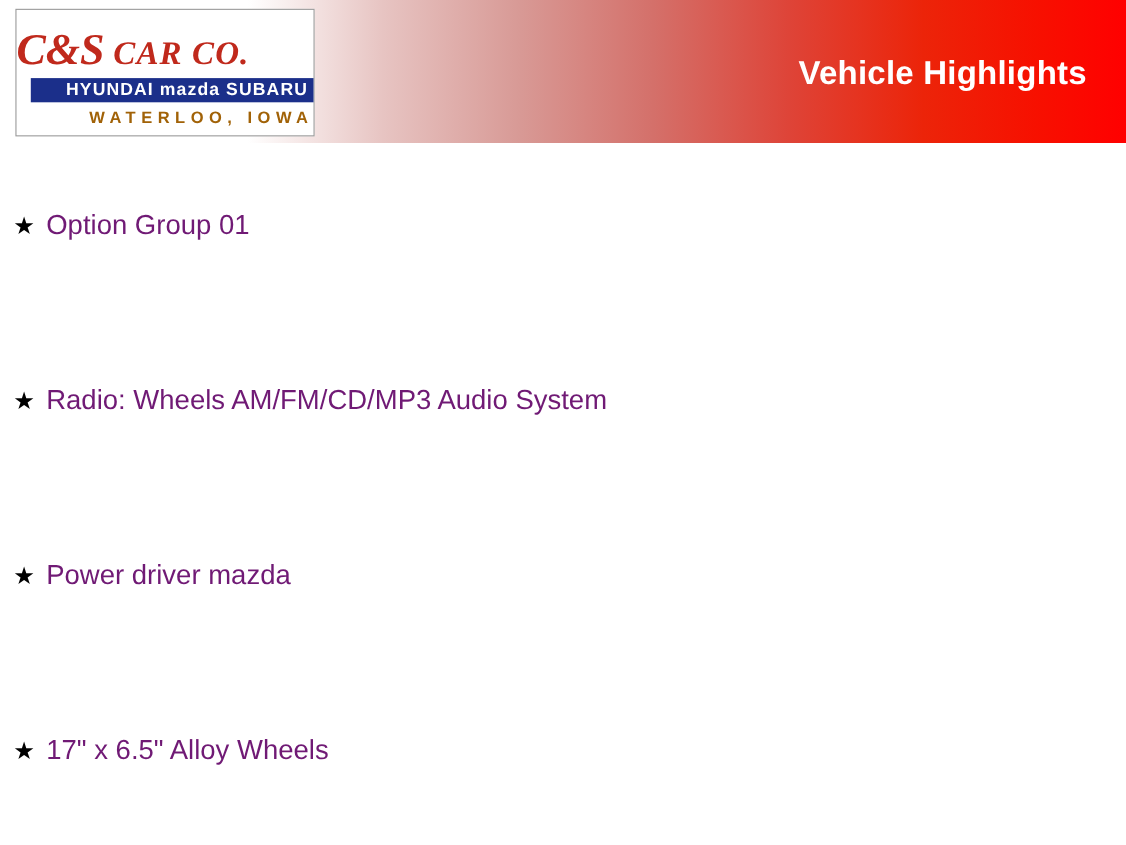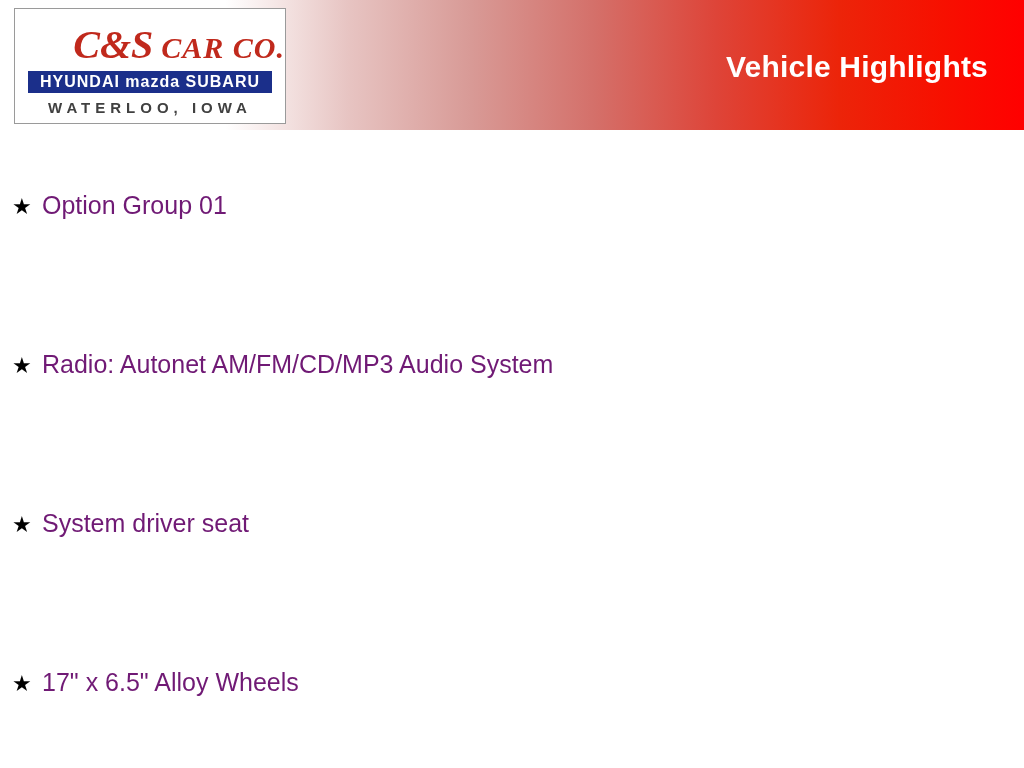--- a/index.html
+++ b/index.html
@@ -49,21 +49,21 @@
     background: #ffffff;
     border: 1px solid #9a9a9a;
     box-sizing: border-box;
     overflow: hidden;
   }
   .logo-line1 {
     position: absolute;
     left: 0;
     top: 12px;
     width: 270px;
-    text-align: right;
+    text-align: left;
     white-space: nowrap;
   }
   .logo-cs {
     font-family: "Liberation Serif", serif;
     font-style: italic;
     font-weight: bold;
     font-size: 40px;
     color: #c0291c;
     letter-spacing: 0px;
   }
@@ -84,32 +84,33 @@
     height: 22px;
     background: #1b2f8a;
     color: #ffffff;
     font-family: "Liberation Sans", sans-serif;
     font-weight: bold;
     font-size: 16px;
     letter-spacing: 1px;
     text-align: center;
     line-height: 22px;
     white-space: nowrap;
+    padding-left: 20px;
   }
   .logo-city {
     position: absolute;
     left: 0;
     top: 90px;
     width: 270px;
-    text-align: center;
+    text-align: right;
     font-family: "Liberation Sans", sans-serif;
     font-weight: bold;
     font-size: 15px;
     letter-spacing: 5px;
-    color: #404040;
+    color: #a16207;
     white-space: nowrap;
   }
 
   
   .header-title {
     position: absolute;
     right: 36px;
     top: 50px;
     font-size: 30px;
     font-weight: bold;
@@ -170,26 +171,26 @@
 
   <div class="content">
 
     <div class="bullet-row row0">
       <span class="bullet-star">★</span>
       <span class="bullet-text">Option Group 01</span>
     </div>
 
     <div class="bullet-row row1">
       <span class="bullet-star">★</span>
-      <span class="bullet-text">Radio: Autonet AM/FM/CD/MP3 Audio System</span>
+      <span class="bullet-text">Radio: Wheels AM/FM/CD/MP3 Audio System</span>
     </div>
 
     <div class="bullet-row row2">
       <span class="bullet-star">★</span>
-      <span class="bullet-text">System driver seat</span>
+      <span class="bullet-text">Power driver mazda</span>
     </div>
 
     <div class="bullet-row row3">
       <span class="bullet-star">★</span>
       <span class="bullet-text">17" x 6.5" Alloy Wheels</span>
     </div>
 
   </div>
 
 </div>

